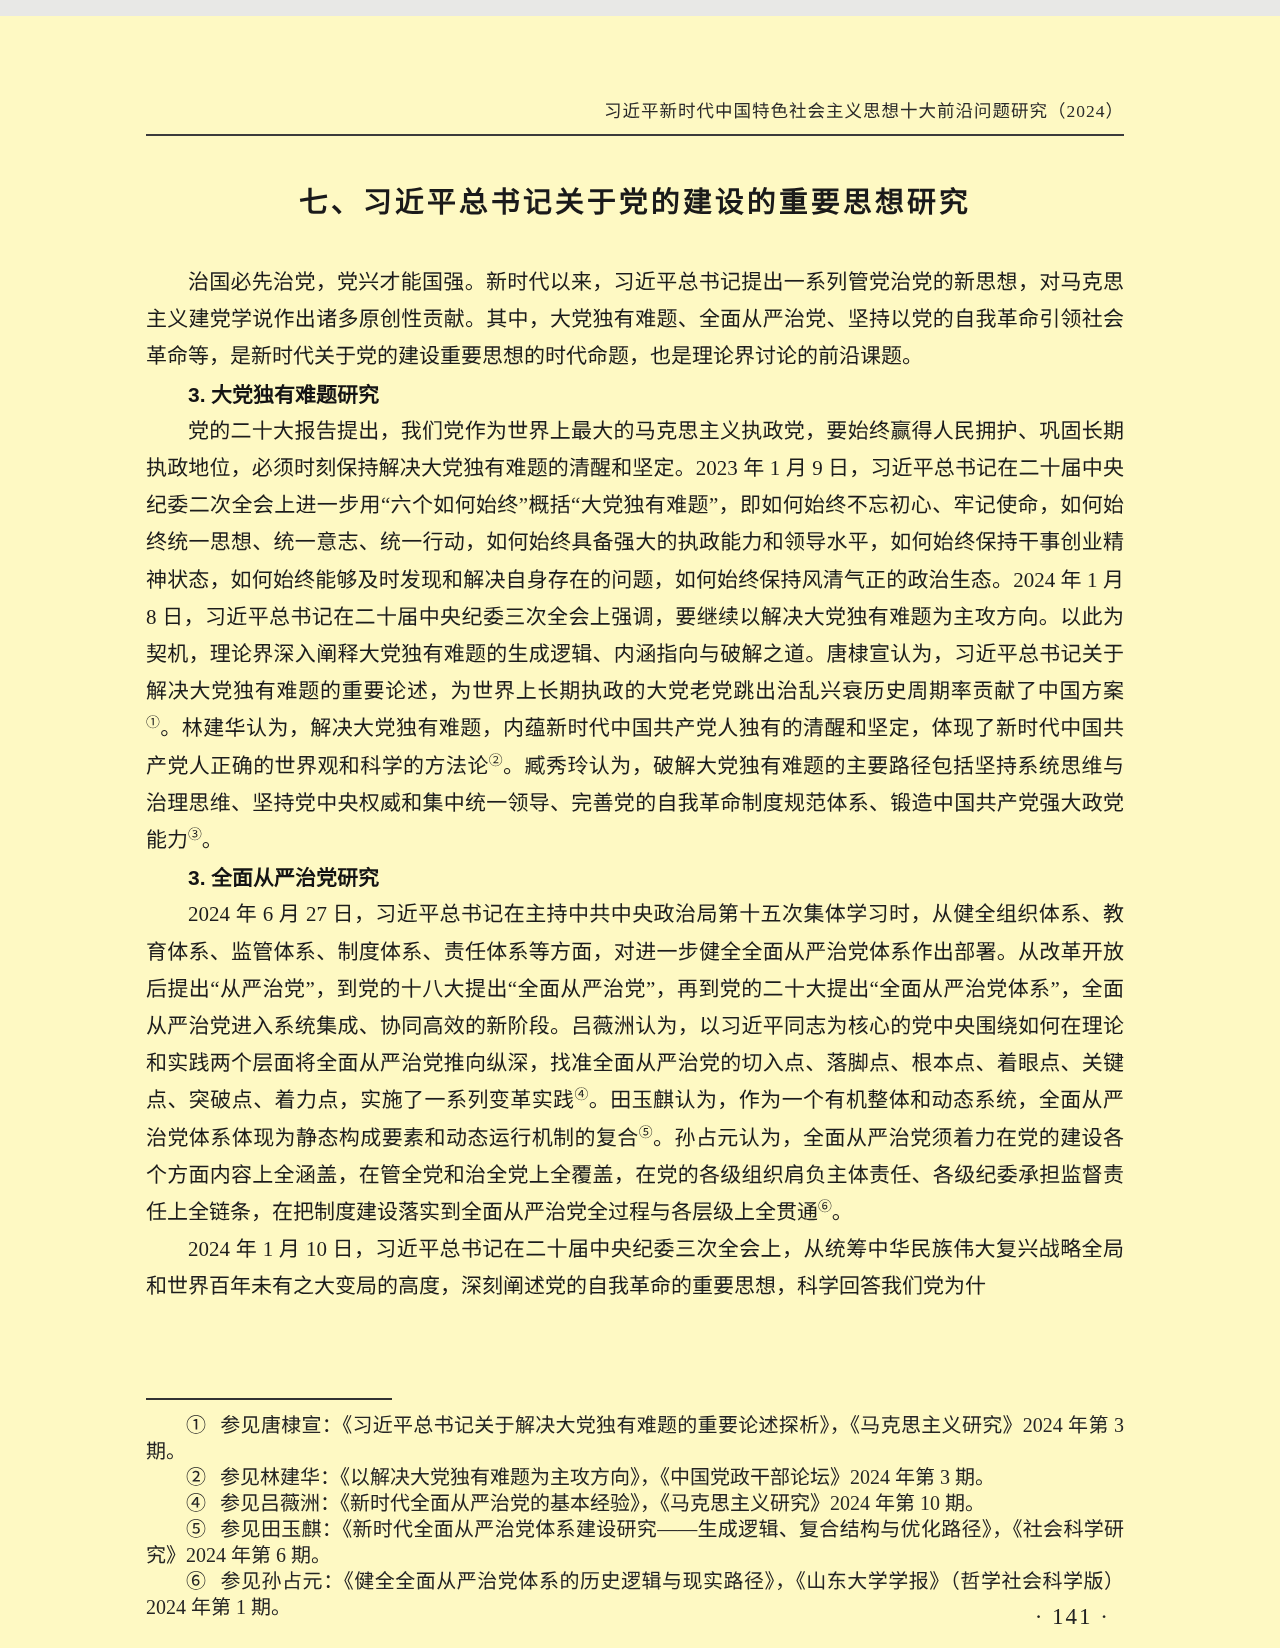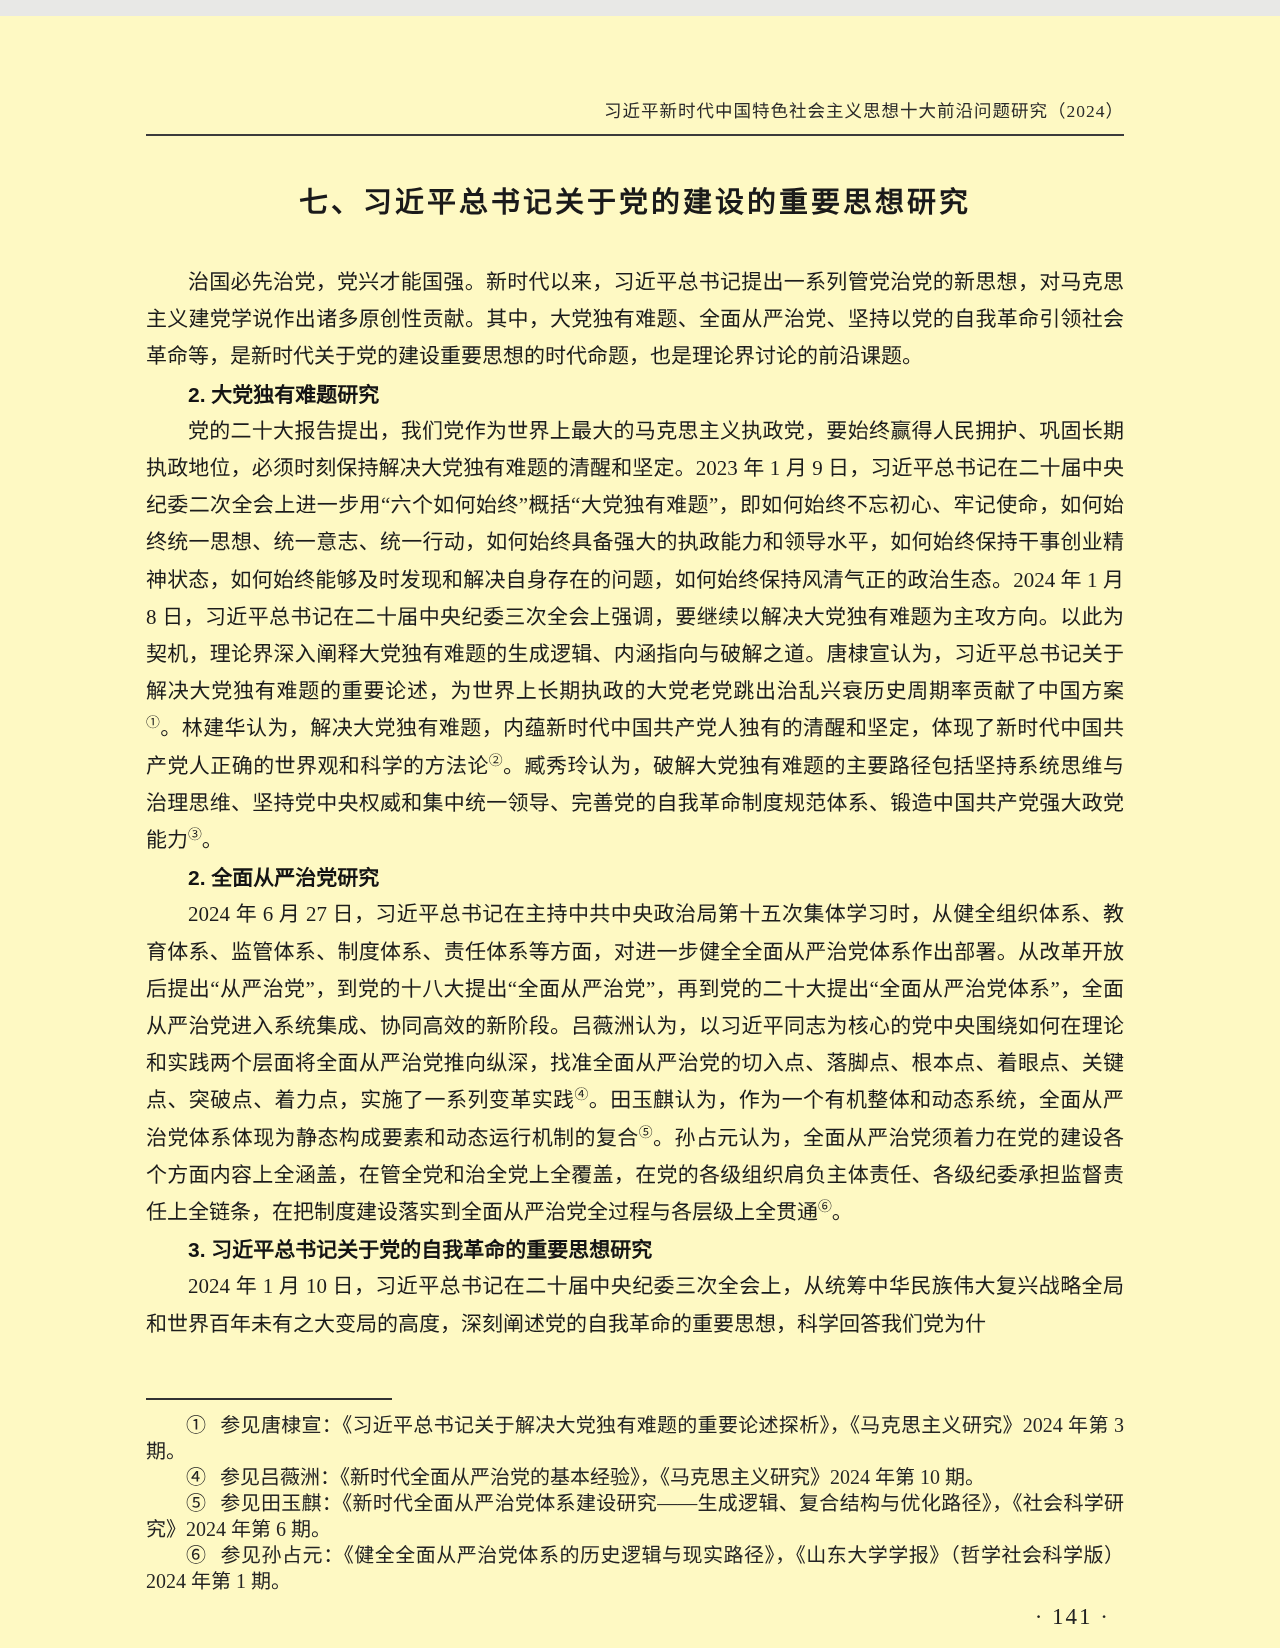--- a/index.html
+++ b/index.html
@@ -105,32 +105,32 @@
 <div class="page">
 
   <header class="page-header">
     <div class="running-title">习近平新时代中国特色社会主义思想十大前沿问题研究（2024）</div>
   </header>
 
   <h1 class="chapter-title">七、习近平总书记关于党的建设的重要思想研究</h1>
 
   <main class="body-text" id="body-blocks">
       <p class="paragraph">治国必先治党，党兴才能国强。新时代以来，习近平总书记提出一系列管党治党的新思想，对马克思主义建党学说作出诸多原创性贡献。其中，大党独有难题、全面从严治党、坚持以党的自我革命引领社会革命等，是新时代关于党的建设重要思想的时代命题，也是理论界讨论的前沿课题。</p>
-      <h2 class="heading">2. 大党独有难题研究</h2>
+      <h2 class="heading">3. 大党独有难题研究</h2>
       <p class="paragraph">党的二十大报告提出，我们党作为世界上最大的马克思主义执政党，要始终赢得人民拥护、巩固长期执政地位，必须时刻保持解决大党独有难题的清醒和坚定。2023 年 1 月 9 日，习近平总书记在二十届中央纪委二次全会上进一步用“六个如何始终”概括“大党独有难题”，即如何始终不忘初心、牢记使命，如何始终统一思想、统一意志、统一行动，如何始终具备强大的执政能力和领导水平，如何始终保持干事创业精神状态，如何始终能够及时发现和解决自身存在的问题，如何始终保持风清气正的政治生态。2024 年 1 月 8 日，习近平总书记在二十届中央纪委三次全会上强调，要继续以解决大党独有难题为主攻方向。以此为契机，理论界深入阐释大党独有难题的生成逻辑、内涵指向与破解之道。唐棣宣认为，习近平总书记关于解决大党独有难题的重要论述，为世界上长期执政的大党老党跳出治乱兴衰历史周期率贡献了中国方案<sup>①</sup>。林建华认为，解决大党独有难题，内蕴新时代中国共产党人独有的清醒和坚定，体现了新时代中国共产党人正确的世界观和科学的方法论<sup>②</sup>。臧秀玲认为，破解大党独有难题的主要路径包括坚持系统思维与治理思维、坚持党中央权威和集中统一领导、完善党的自我革命制度规范体系、锻造中国共产党强大政党能力<sup>③</sup>。</p>
-      <h2 class="heading">2. 全面从严治党研究</h2>
+      <h2 class="heading">3. 全面从严治党研究</h2>
       <p class="paragraph">2024 年 6 月 27 日，习近平总书记在主持中共中央政治局第十五次集体学习时，从健全组织体系、教育体系、监管体系、制度体系、责任体系等方面，对进一步健全全面从严治党体系作出部署。从改革开放后提出“从严治党”，到党的十八大提出“全面从严治党”，再到党的二十大提出“全面从严治党体系”，全面从严治党进入系统集成、协同高效的新阶段。吕薇洲认为，以习近平同志为核心的党中央围绕如何在理论和实践两个层面将全面从严治党推向纵深，找准全面从严治党的切入点、落脚点、根本点、着眼点、关键点、突破点、着力点，实施了一系列变革实践<sup>④</sup>。田玉麒认为，作为一个有机整体和动态系统，全面从严治党体系体现为静态构成要素和动态运行机制的复合<sup>⑤</sup>。孙占元认为，全面从严治党须着力在党的建设各个方面内容上全涵盖，在管全党和治全党上全覆盖，在党的各级组织肩负主体责任、各级纪委承担监督责任上全链条，在把制度建设落实到全面从严治党全过程与各层级上全贯通<sup>⑥</sup>。</p>
-      <h2 class="heading">3. 习近平总书记关于党的自我革命的重要思想研究</h2>
       <p class="paragraph">2024 年 1 月 10 日，习近平总书记在二十届中央纪委三次全会上，从统筹中华民族伟大复兴战略全局和世界百年未有之大变局的高度，深刻阐述党的自我革命的重要思想，科学回答我们党为什</p>
     </main>
 
   <div class="footnote-sep"></div>
 
   <section class="footnotes" id="footnotes">
       <p class="footnote"><span class="fn-marker">①</span><span>参见唐棣宣：《习近平总书记关于解决大党独有难题的重要论述探析》，《马克思主义研究》2024 年第 3 期。</span></p>
+      <p class="footnote"><span class="fn-marker">②</span><span>参见林建华：《以解决大党独有难题为主攻方向》，《中国党政干部论坛》2024 年第 3 期。</span></p>
       <p class="footnote"><span class="fn-marker">④</span><span>参见吕薇洲：《新时代全面从严治党的基本经验》，《马克思主义研究》2024 年第 10 期。</span></p>
       <p class="footnote"><span class="fn-marker">⑤</span><span>参见田玉麒：《新时代全面从严治党体系建设研究——生成逻辑、复合结构与优化路径》，《社会科学研究》2024 年第 6 期。</span></p>
       <p class="footnote"><span class="fn-marker">⑥</span><span>参见孙占元：《健全全面从严治党体系的历史逻辑与现实路径》，《山东大学学报》（哲学社会科学版）2024 年第 1 期。</span></p>
     </section>
 
   <div class="page-number">· 141 ·</div>
 
 </div>
 
 </body></html>

